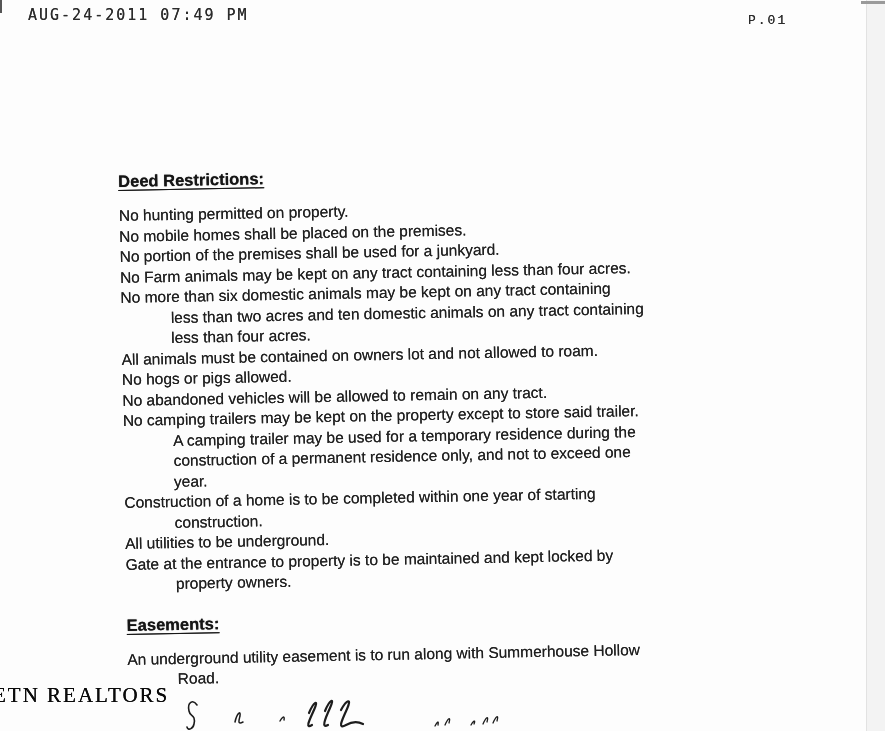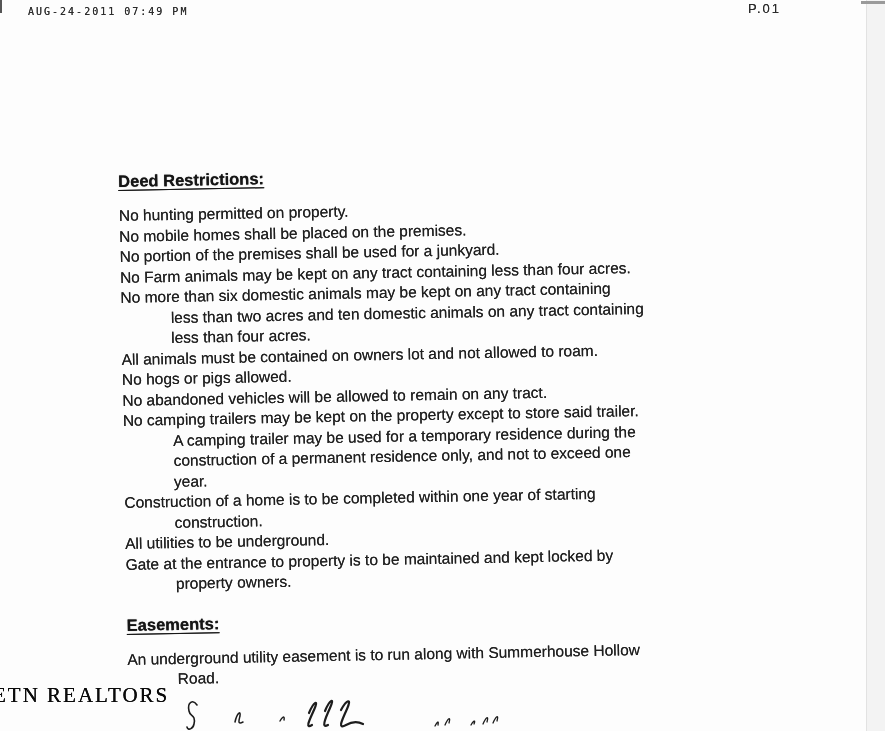--- a/index.html
+++ b/index.html
@@ -14,31 +14,31 @@
     background: #fdfdfd;
     font-family: "Liberation Sans", "DejaVu Sans", sans-serif;
   }
 
   
   .fax-timestamp {
     position: absolute;
     left: 28px;
     top: 6px;
     font-family: "DejaVu Sans Mono", monospace;
-    font-size: 10px;
+    font-size: 15px;
     letter-spacing: 2px;
     color: #2b2b2b;
     text-shadow: 0 0 0.5px #444;
     white-space: pre;
   }
   .fax-page {
     position: absolute;
     left: 748px;
-    top: 1px;
-    font-family: Liberation Sans, sans-serif;
+    top: 13px;
+    font-family: Liberation Mono, monospace;
     font-size: 13px;
     letter-spacing: 2px;
     color: #2b2b2b;
     text-shadow: 0 0 0.5px #444;
   }
 
   
   .edge-mark {
     position: absolute;
     left: 0;

